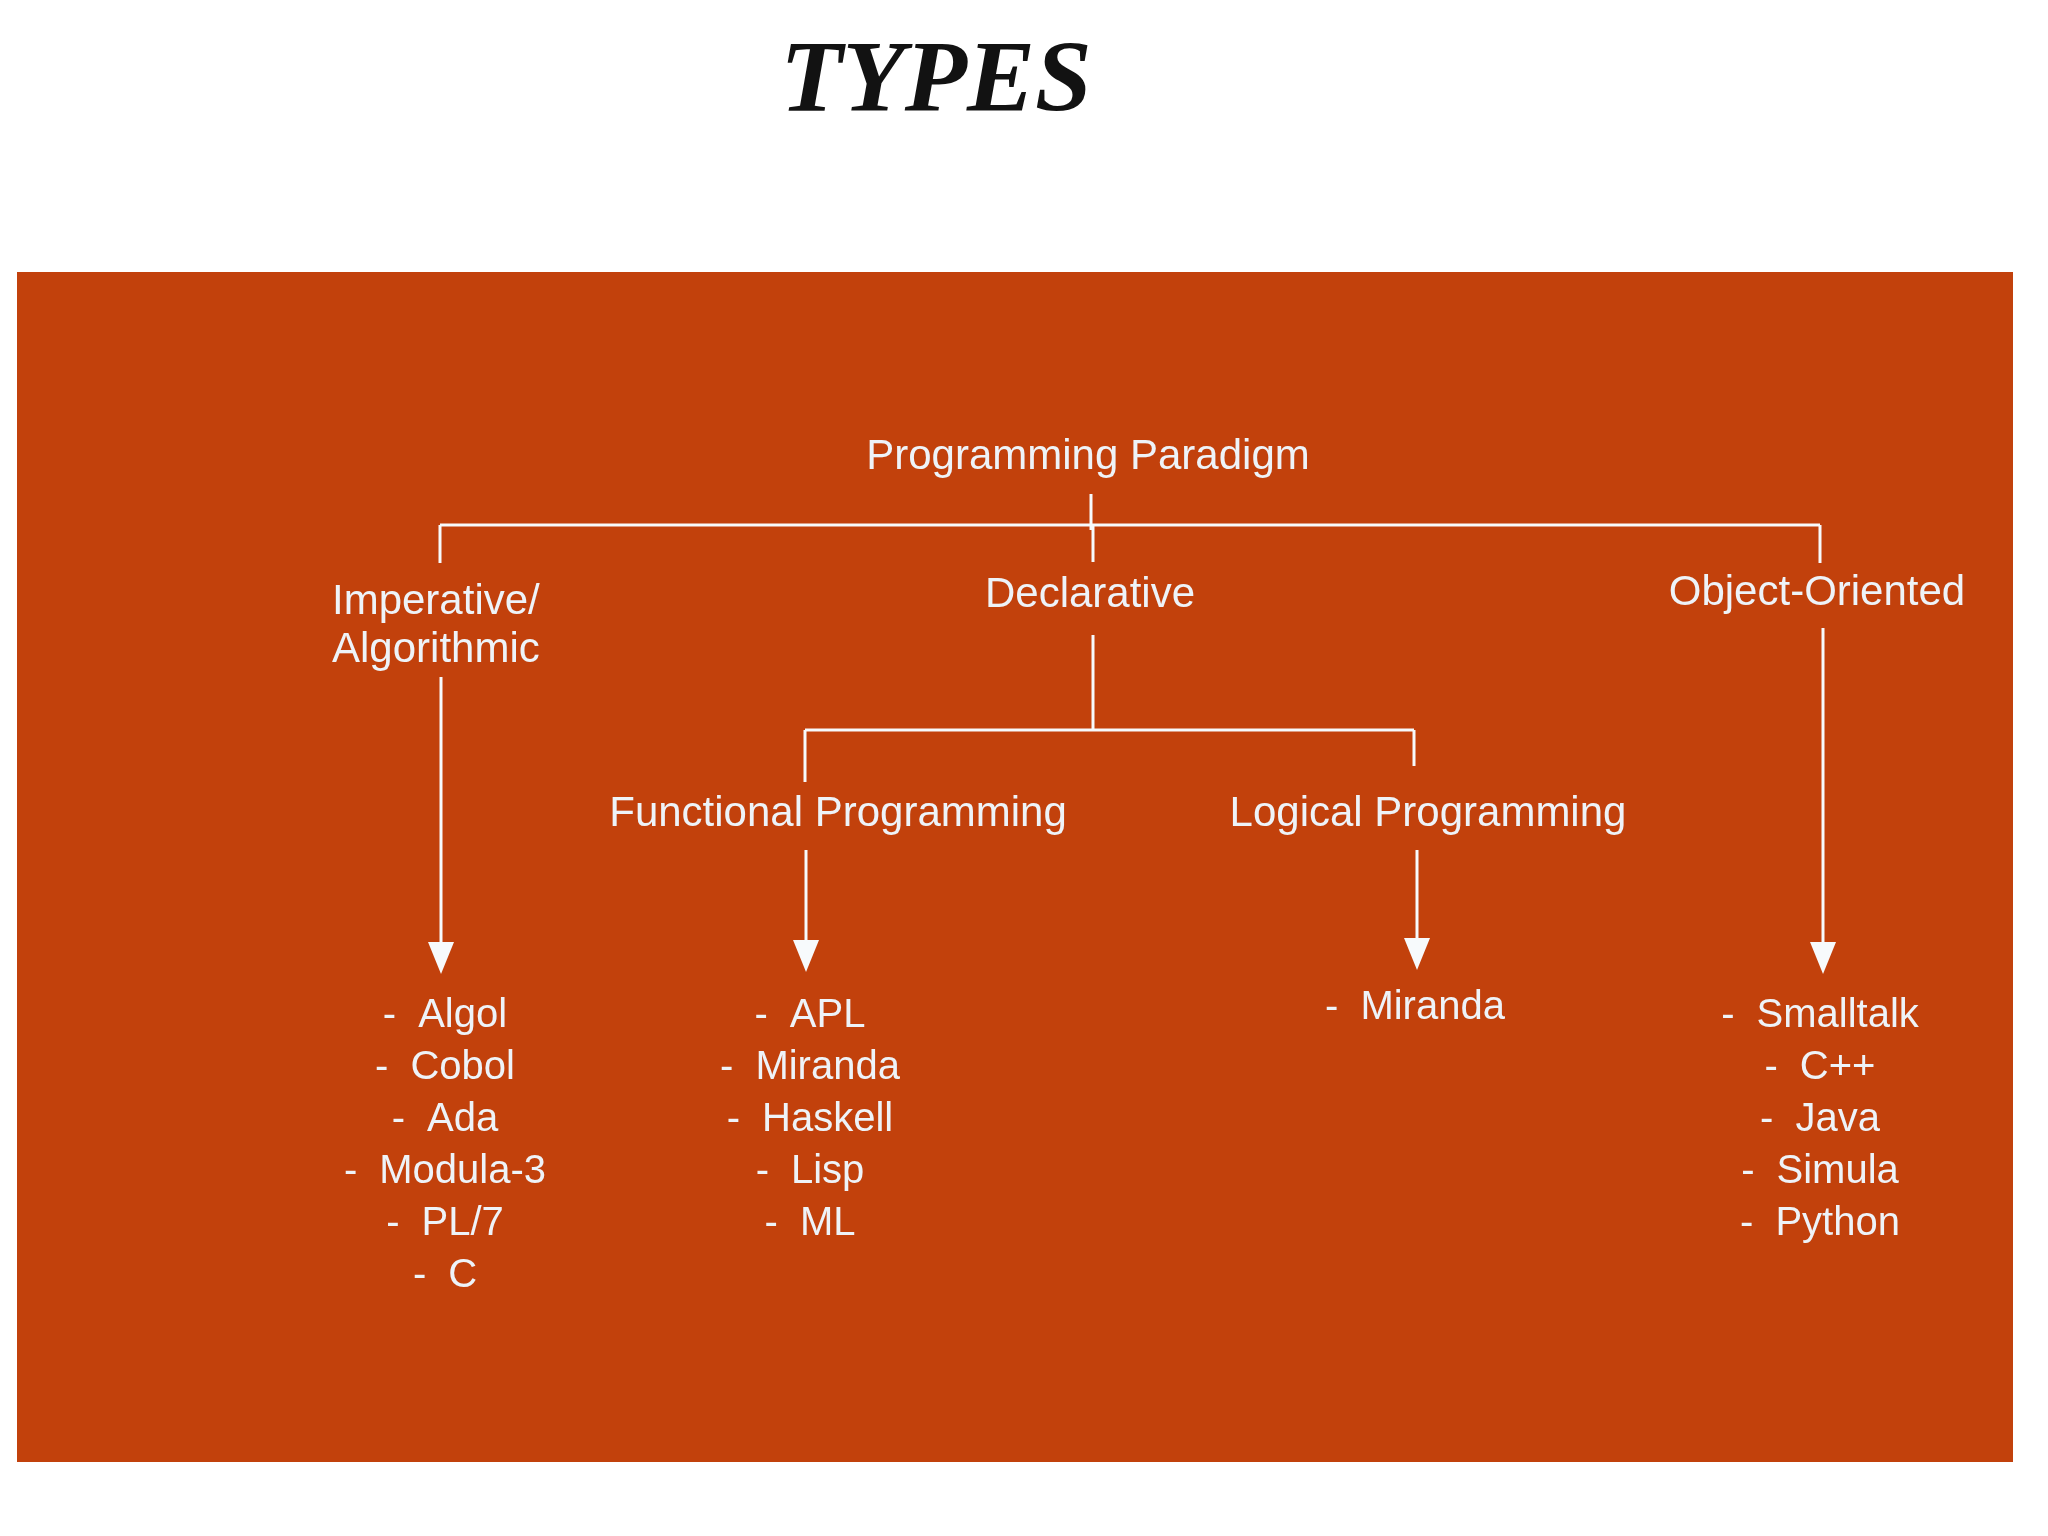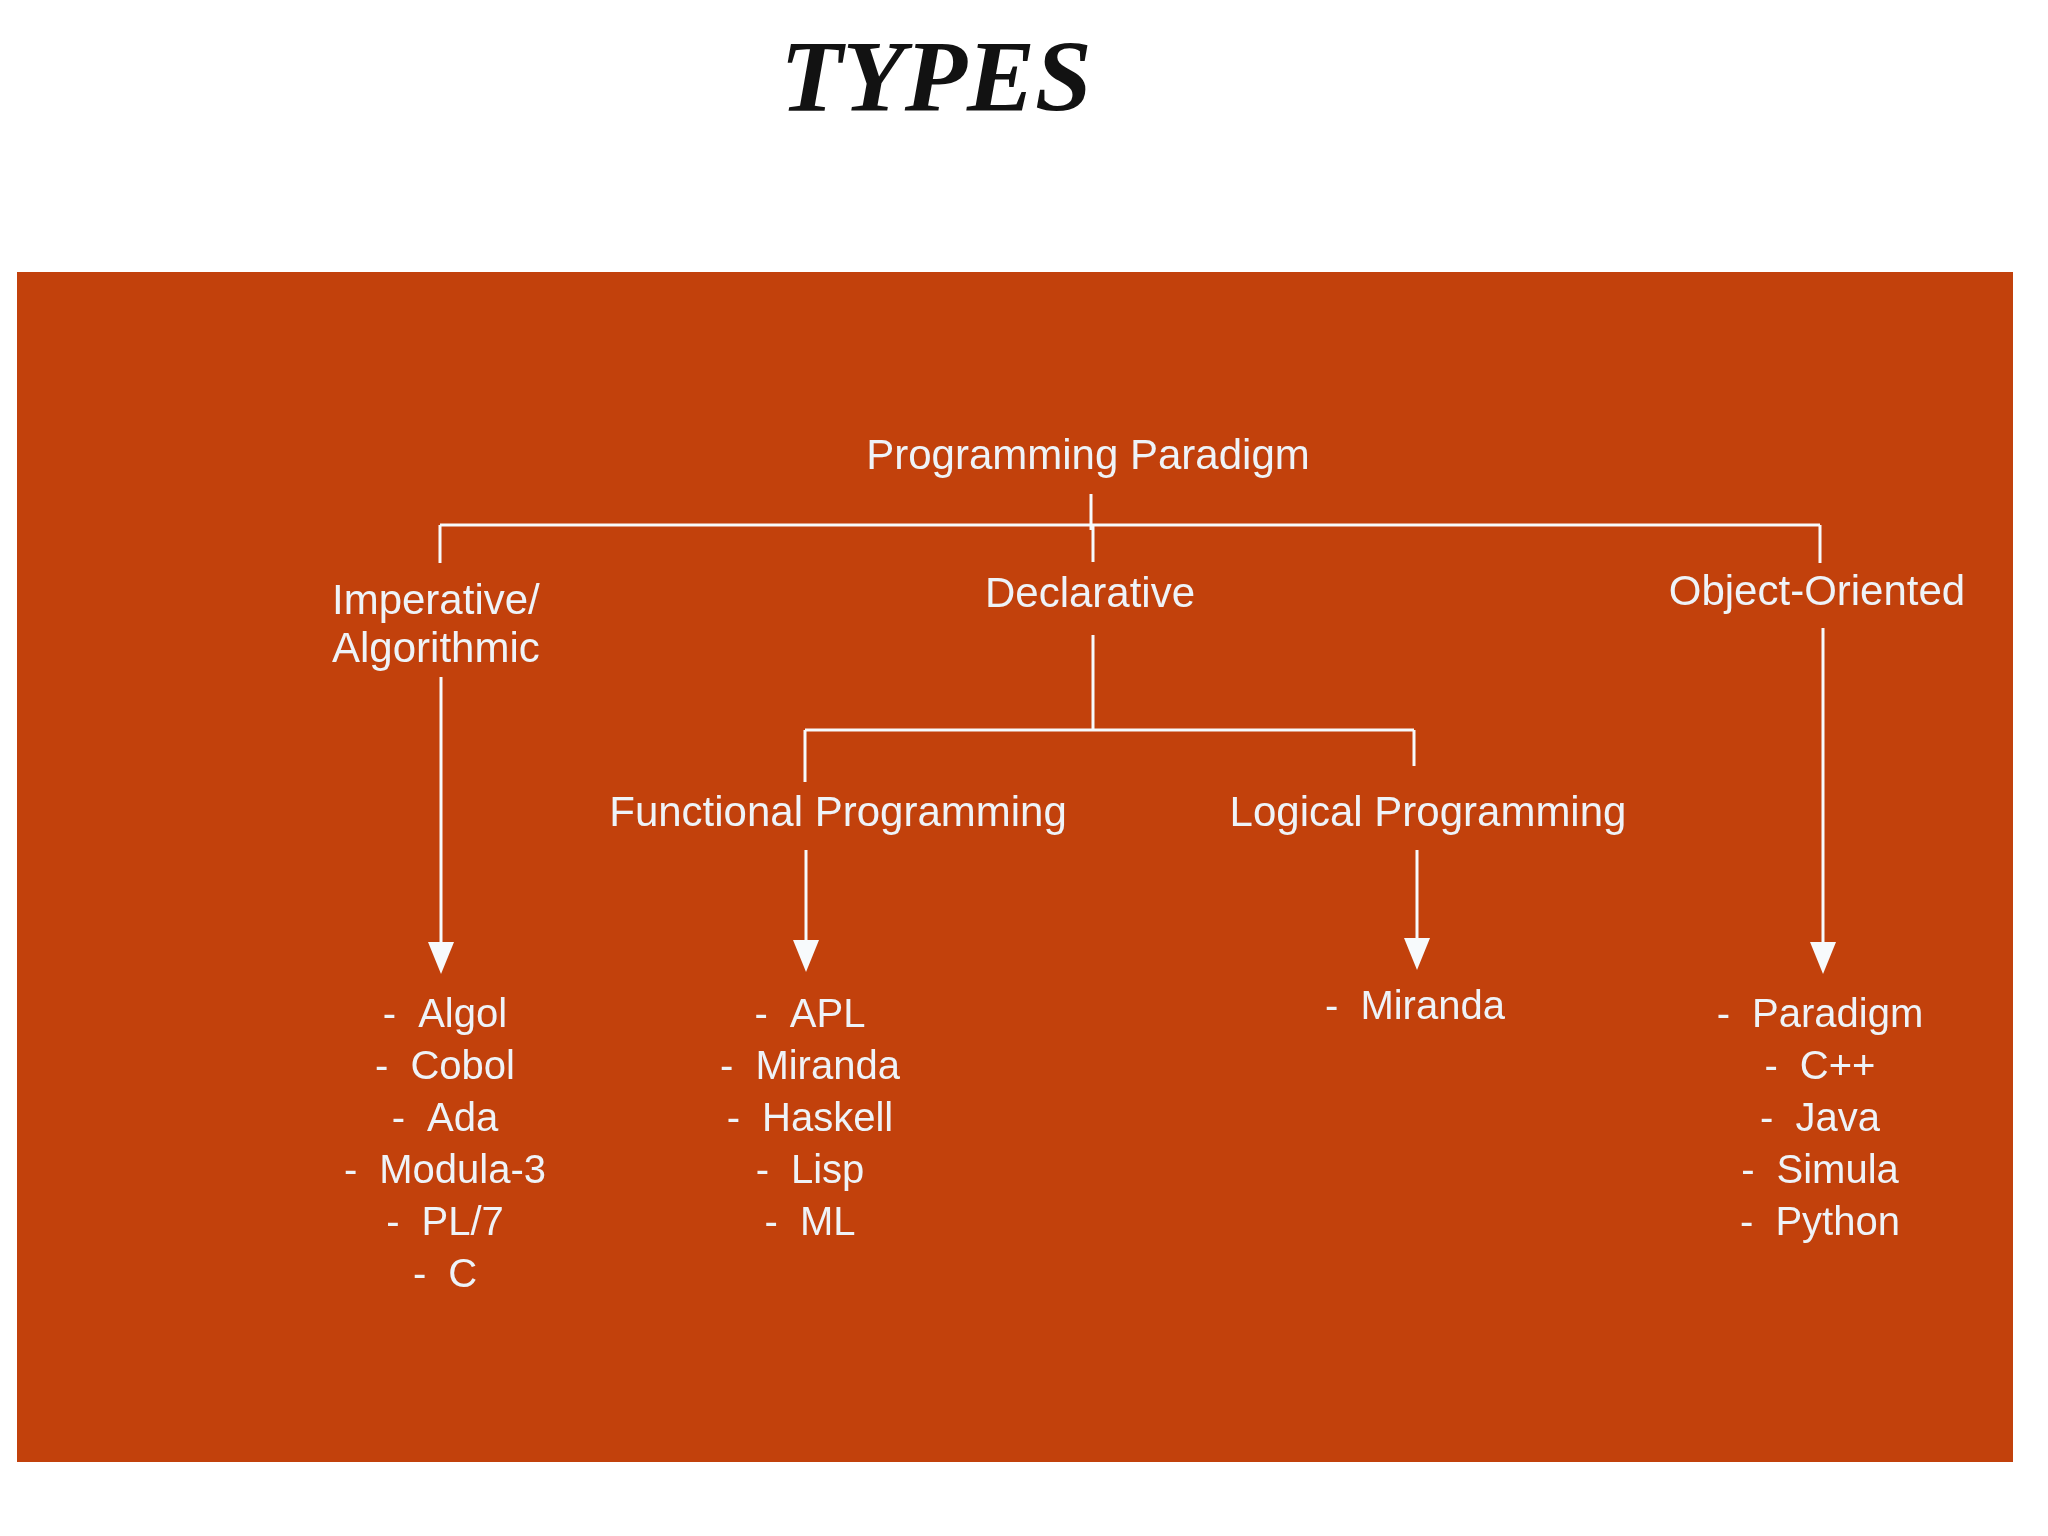--- a/index.html
+++ b/index.html
@@ -185,21 +185,21 @@
     <div class="lang-list" style="left:1398px; top:707px;">
       <div class="lang-item">
         <span class="dash">-</span>
         <span>Miranda</span>
       </div>
     </div>
 
     <div class="lang-list" style="left:1803px; top:715px;">
       <div class="lang-item">
         <span class="dash">-</span>
-        <span>Paradigm</span>
+        <span>Smalltalk</span>
       </div>
       <div class="lang-item">
         <span class="dash">-</span>
         <span>C++</span>
       </div>
       <div class="lang-item">
         <span class="dash">-</span>
         <span>Java</span>
       </div>
       <div class="lang-item">

